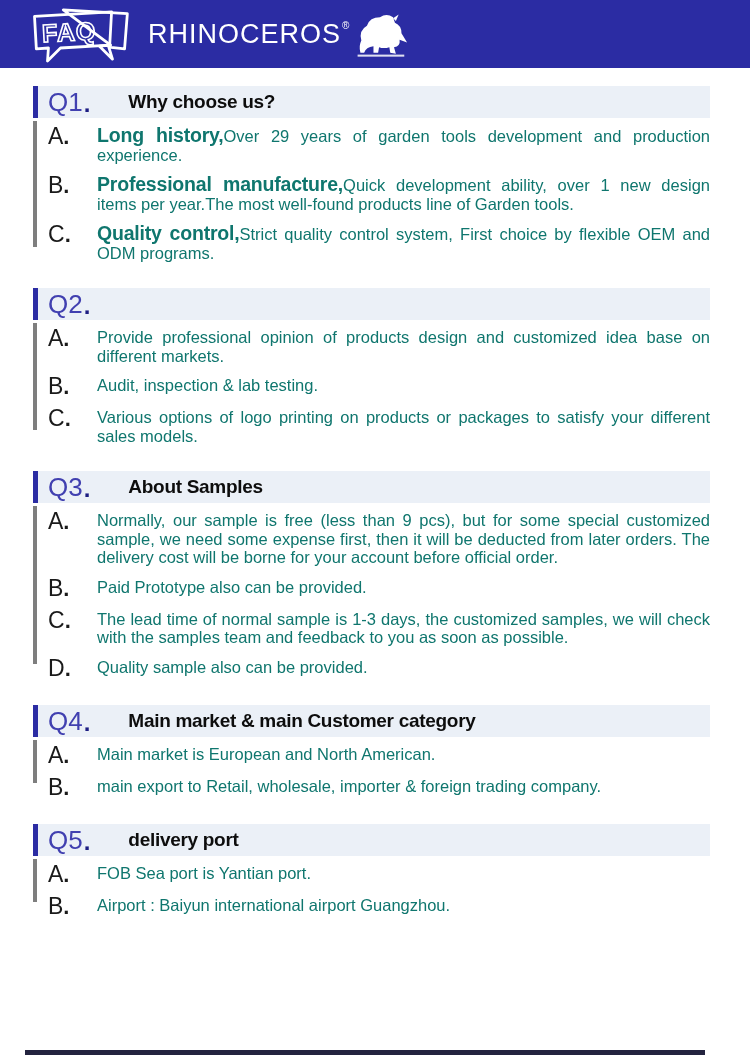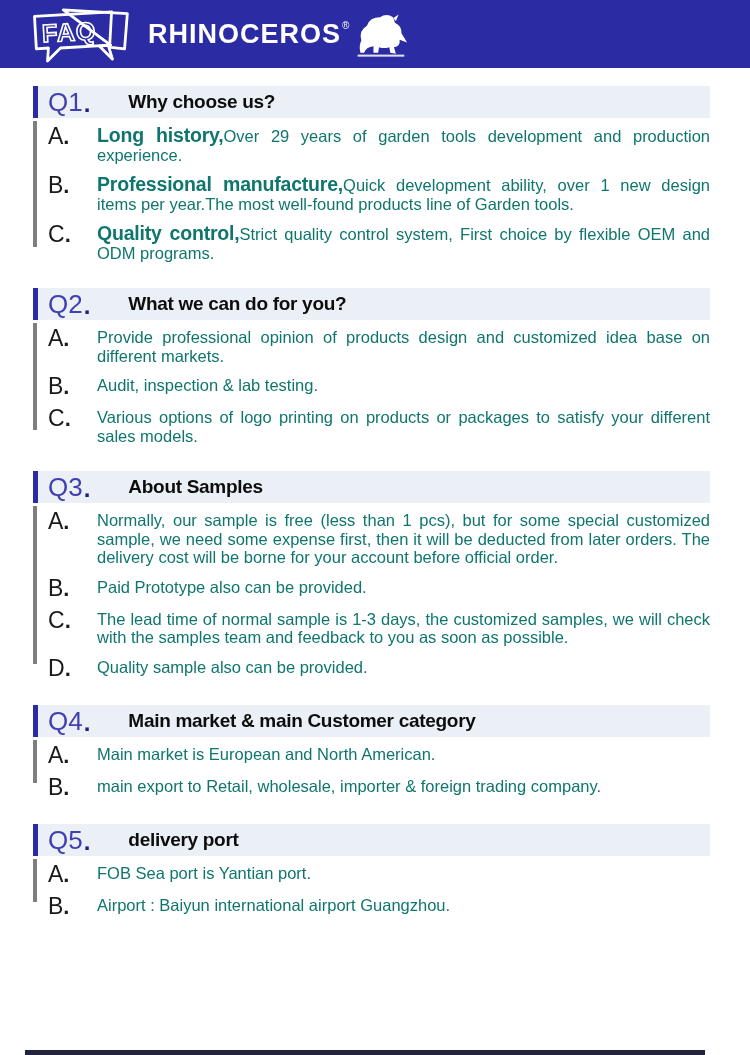--- a/index.html
+++ b/index.html
@@ -13,21 +13,21 @@
     --strip:#23233f;
   }
   *{box-sizing:border-box;}
   html,body{margin:0;padding:0;width:750px;height:1055px;overflow:hidden;
     background:#fff;font-family:"Liberation Sans",sans-serif;color:var(--text);}
   
   .page-header{height:68px;background:var(--header-bg);display:flex;align-items:center;
     padding-left:28px;}
   .faq-bubble{width:104px;height:60px;flex:none;margin-top:2px;}
   .brand{display:flex;align-items:center;margin-left:16px;}
-  .brand-name{color:#fff;font-weight:bold;font-size:27px;letter-spacing:1px;
+  .brand-name{color:#fff;font-weight:normal;font-size:27px;letter-spacing:1px;
     font-family:"Liberation Sans",sans-serif;}
   .reg{color:#fff;font-size:10px;vertical-align:top;position:relative;top:-9px;left:1px;}
   .rhino{width:56px;height:50px;margin-left:4px;margin-top:2px;}
   
   .sections{padding-top:18px;}
   .sec{margin:0 40px 0 33px;}
   .sec + .sec{margin-top:26px;}
   .q-heading{display:flex;align-items:center;height:32px;background:var(--headbg);
     border-left:5px solid var(--accent);padding-left:10px;}
   .q-num{color:var(--qnum);font-size:26px;line-height:26px;}
@@ -90,21 +90,20 @@
     <div class="letter-cell"><span>C</span><span class="letter-dot">.</span></div>
     <div class="answer-body"><span class="lead">Quality control,</span><span>Strict quality control system, First choice by flexible OEM and ODM programs.</span></div>
   </div>
 </div>
   </section>
 
   <section class="sec">
     <div class="q-heading">
       <span class="q-num">Q2</span>
       <span class="q-dot">.</span>
-      <span class="q-title">What we can do for you?</span>
     </div>
     <div class="answers">
   <div class="answer">
     <div class="letter-cell"><span>A</span><span class="letter-dot">.</span></div>
     <div class="answer-body"><span>Provide professional opinion of products design and customized idea base on different markets.</span></div>
   </div>
 
   <div class="answer">
     <div class="letter-cell"><span>B</span><span class="letter-dot">.</span></div>
     <div class="answer-body"><span>Audit, inspection &amp; lab testing.</span></div>
@@ -119,21 +118,21 @@
 
   <section class="sec">
     <div class="q-heading">
       <span class="q-num">Q3</span>
       <span class="q-dot">.</span>
       <span class="q-title">About Samples</span>
     </div>
     <div class="answers">
   <div class="answer">
     <div class="letter-cell"><span>A</span><span class="letter-dot">.</span></div>
-    <div class="answer-body"><span>Normally, our sample is free (less than 1 pcs), but for some special customized sample, we need some expense first, then it will be deducted from later orders. The delivery cost will be borne for your account before official order.</span></div>
+    <div class="answer-body"><span>Normally, our sample is free (less than 9 pcs), but for some special customized sample, we need some expense first, then it will be deducted from later orders. The delivery cost will be borne for your account before official order.</span></div>
   </div>
 
   <div class="answer">
     <div class="letter-cell"><span>B</span><span class="letter-dot">.</span></div>
     <div class="answer-body"><span>Paid Prototype also can be provided.</span></div>
   </div>
 
   <div class="answer">
     <div class="letter-cell"><span>C</span><span class="letter-dot">.</span></div>
     <div class="answer-body"><span>The lead time of normal sample is 1-3 days, the customized samples, we will check with the samples team and feedback to you as soon as possible.</span></div>

